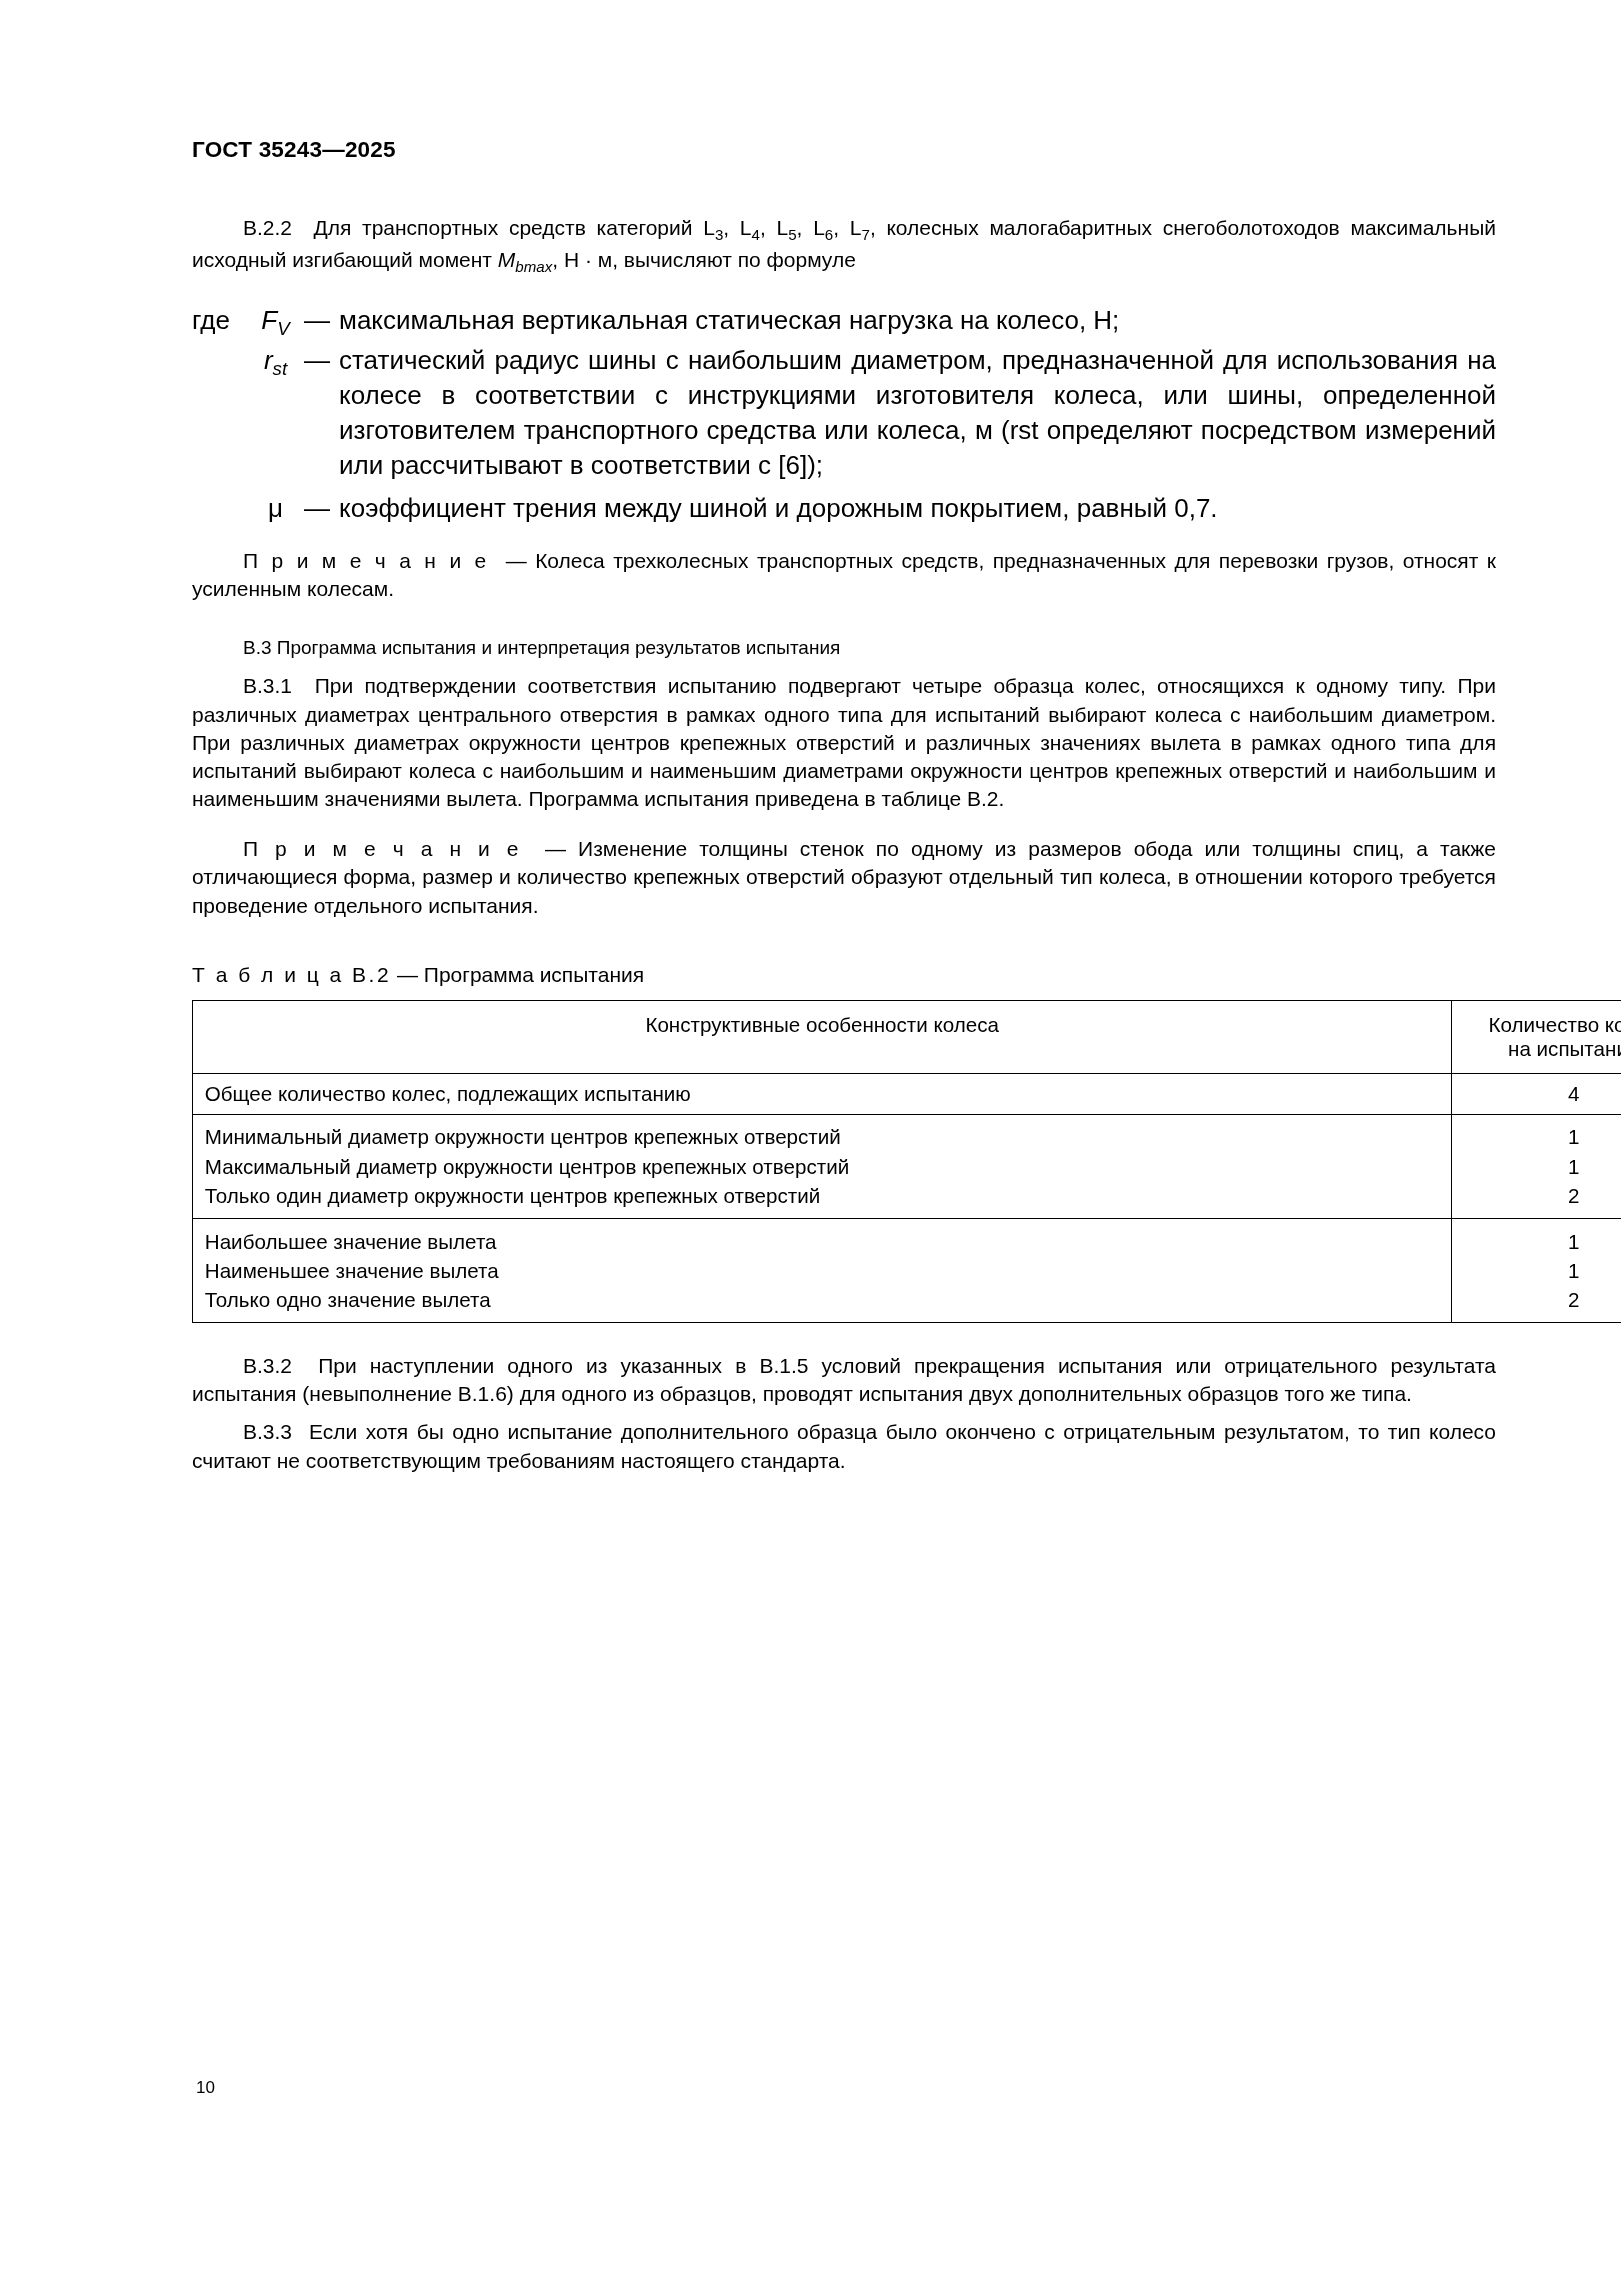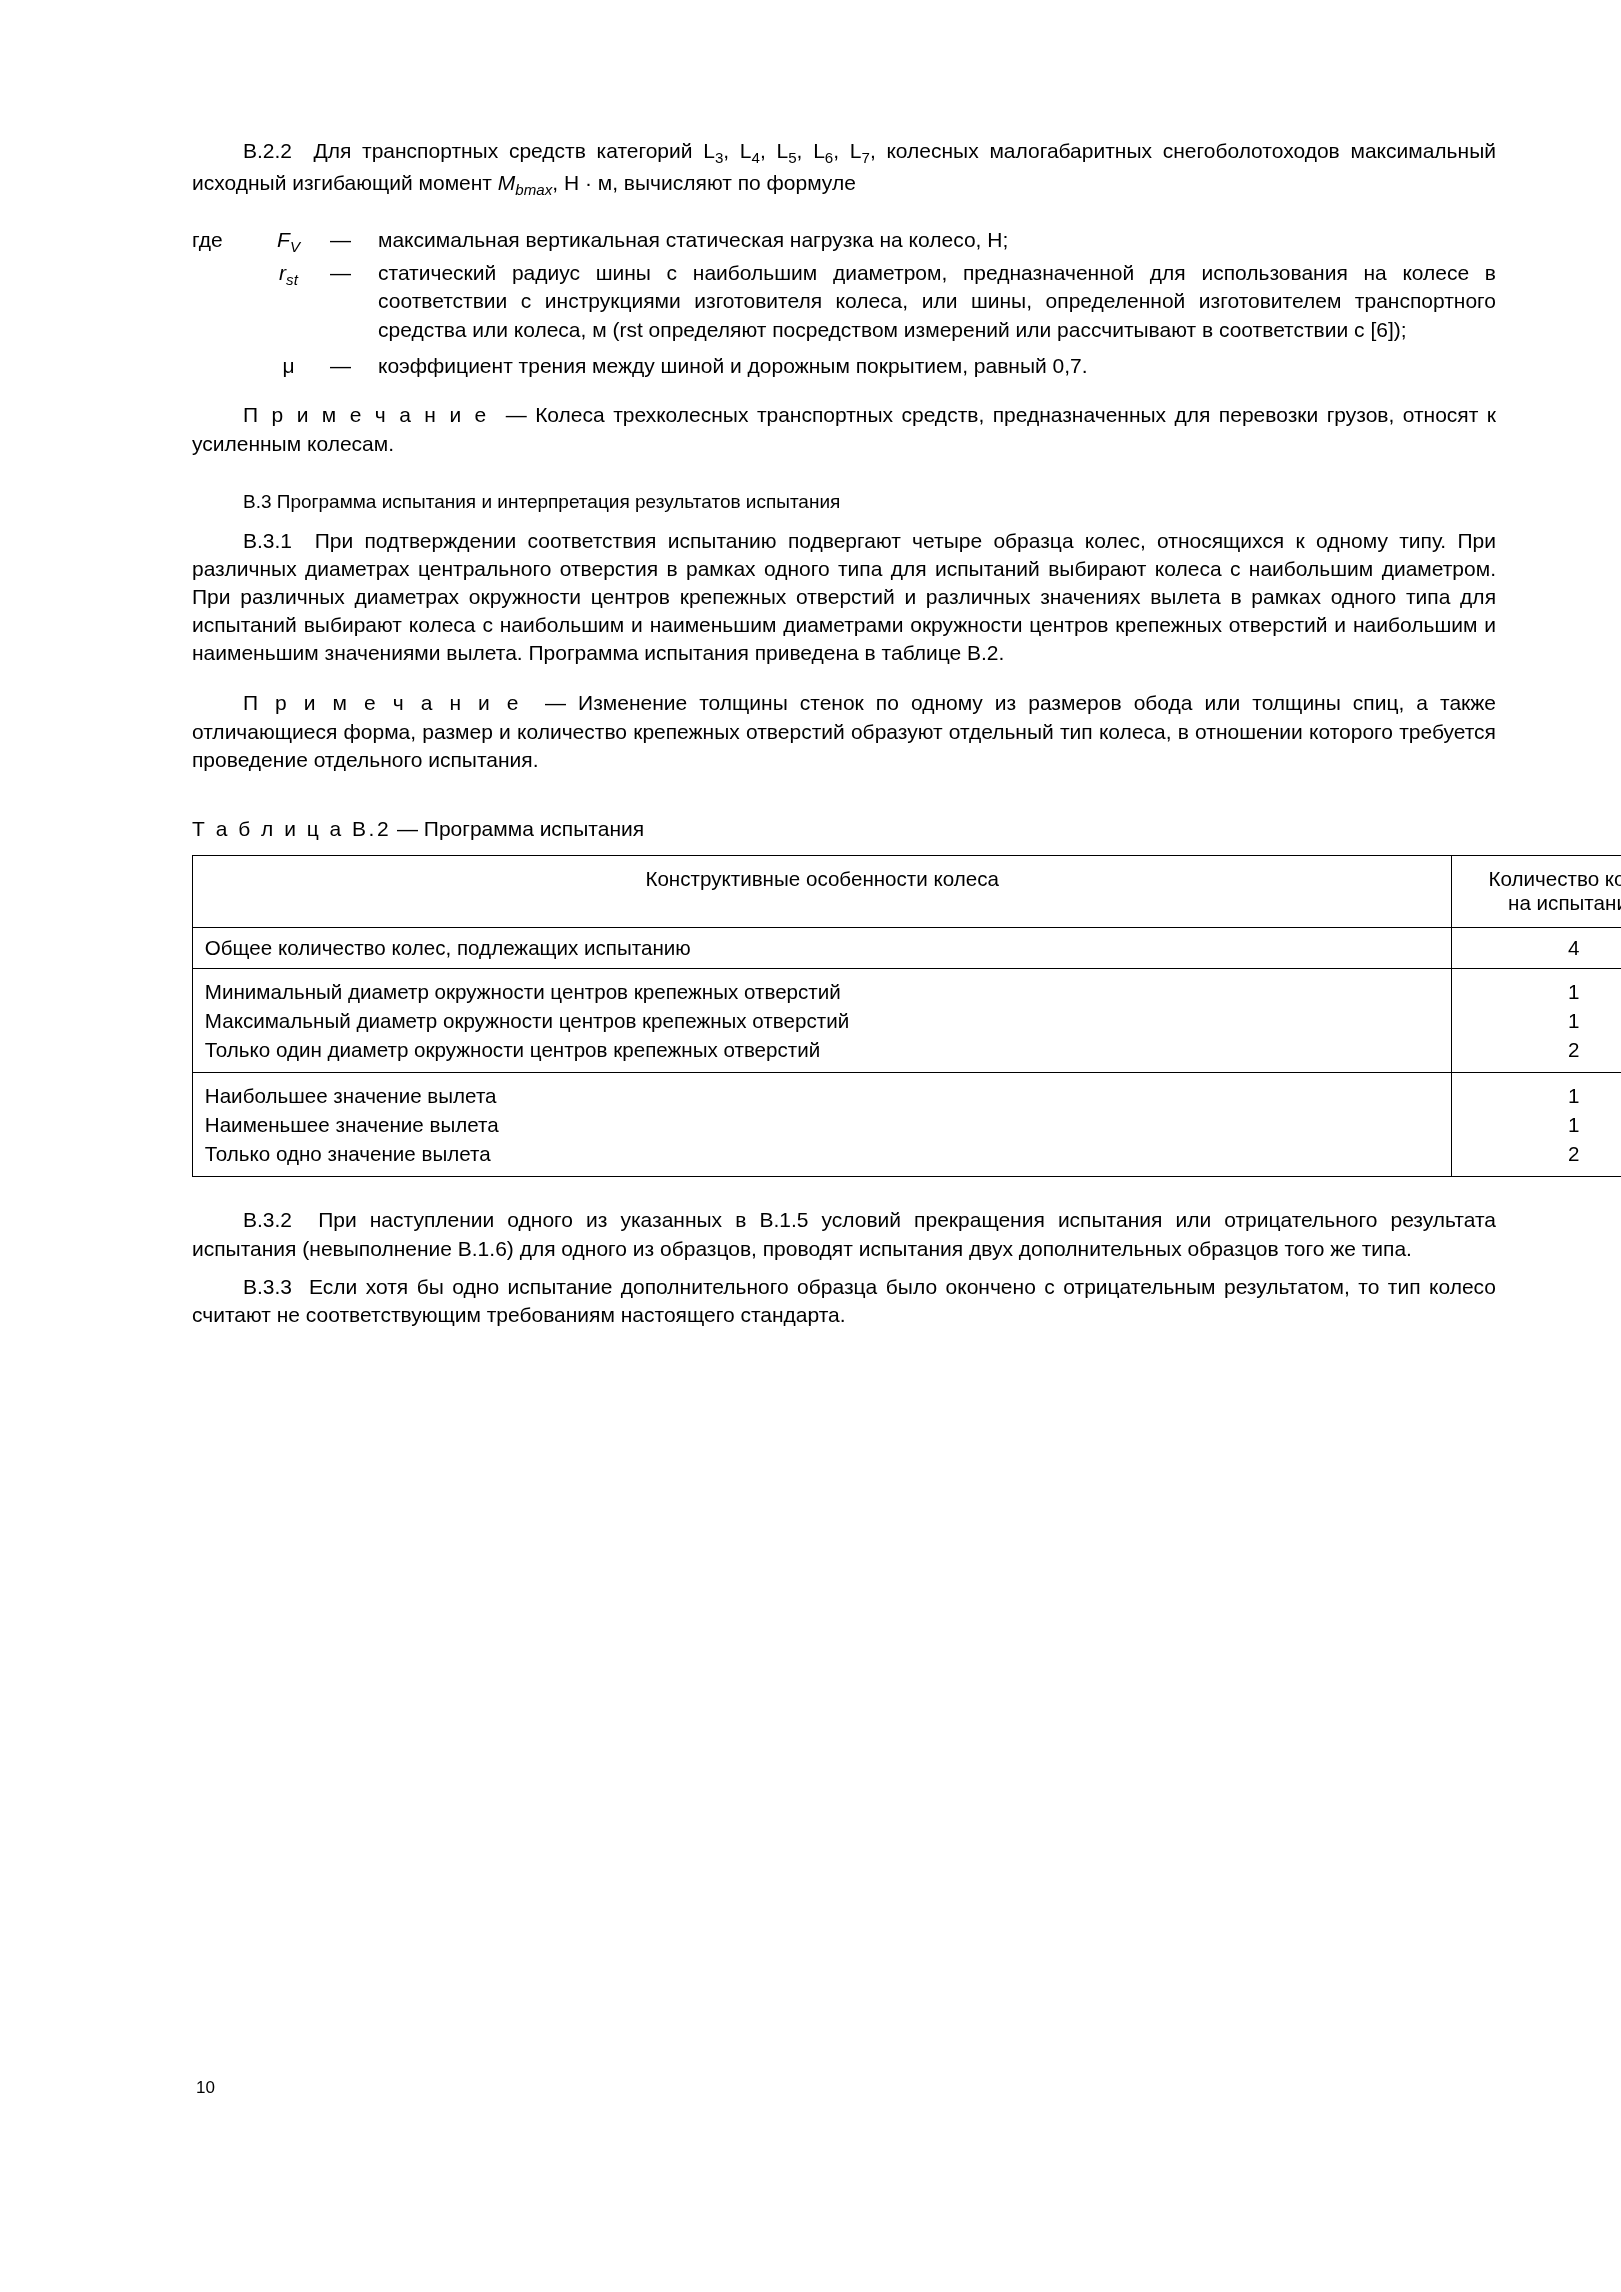--- a/index.html
+++ b/index.html
@@ -63,24 +63,23 @@
     font-size: 21px;
   }
   .ital { font-style: italic; }
   sub { font-size: 0.72em; }
   sup { font-size: 0.72em; }
 
   
   .defs { margin-top: 25.5px; }
   .defrow {
     display: flex;
-    font-size: 21px;
+    font-size: 26px;
     line-height: 1.345;
     margin-bottom: 2px;
-    gap: 13px;
   }
   .defrow .lead {
     width: 55px;
     flex: 0 0 55px;
     text-align: left;
   }
   .defrow .sym {
     width: 57px;
     flex: 0 0 57px;
     text-align: center;
@@ -144,20 +143,21 @@
     font-size: 17px;
   }
 </style>
 </head>
 <body>
 
 <div class="page">
 
   <div class="content">
 
+    <div class="header-line">ГОСТ 35243—2025</div>
 
     <p class="indent">
       <span>В.2.2</span>&nbsp;
       <span>Для транспортных средств категорий L</span><sub>3</sub>, L<sub>4</sub>, L<sub>5</sub>, L<sub>6</sub>, L<sub>7</sub><span>, колесных малогабаритных снегоболотоходов максимальный исходный изгибающий момент </span><span class="ital">M</span><sub class="ital">bmax</sub><span>, Н · м, вычисляют по формуле</span>
     </p>
 
 
     <div class="defs">
 
       <div class="defrow">

